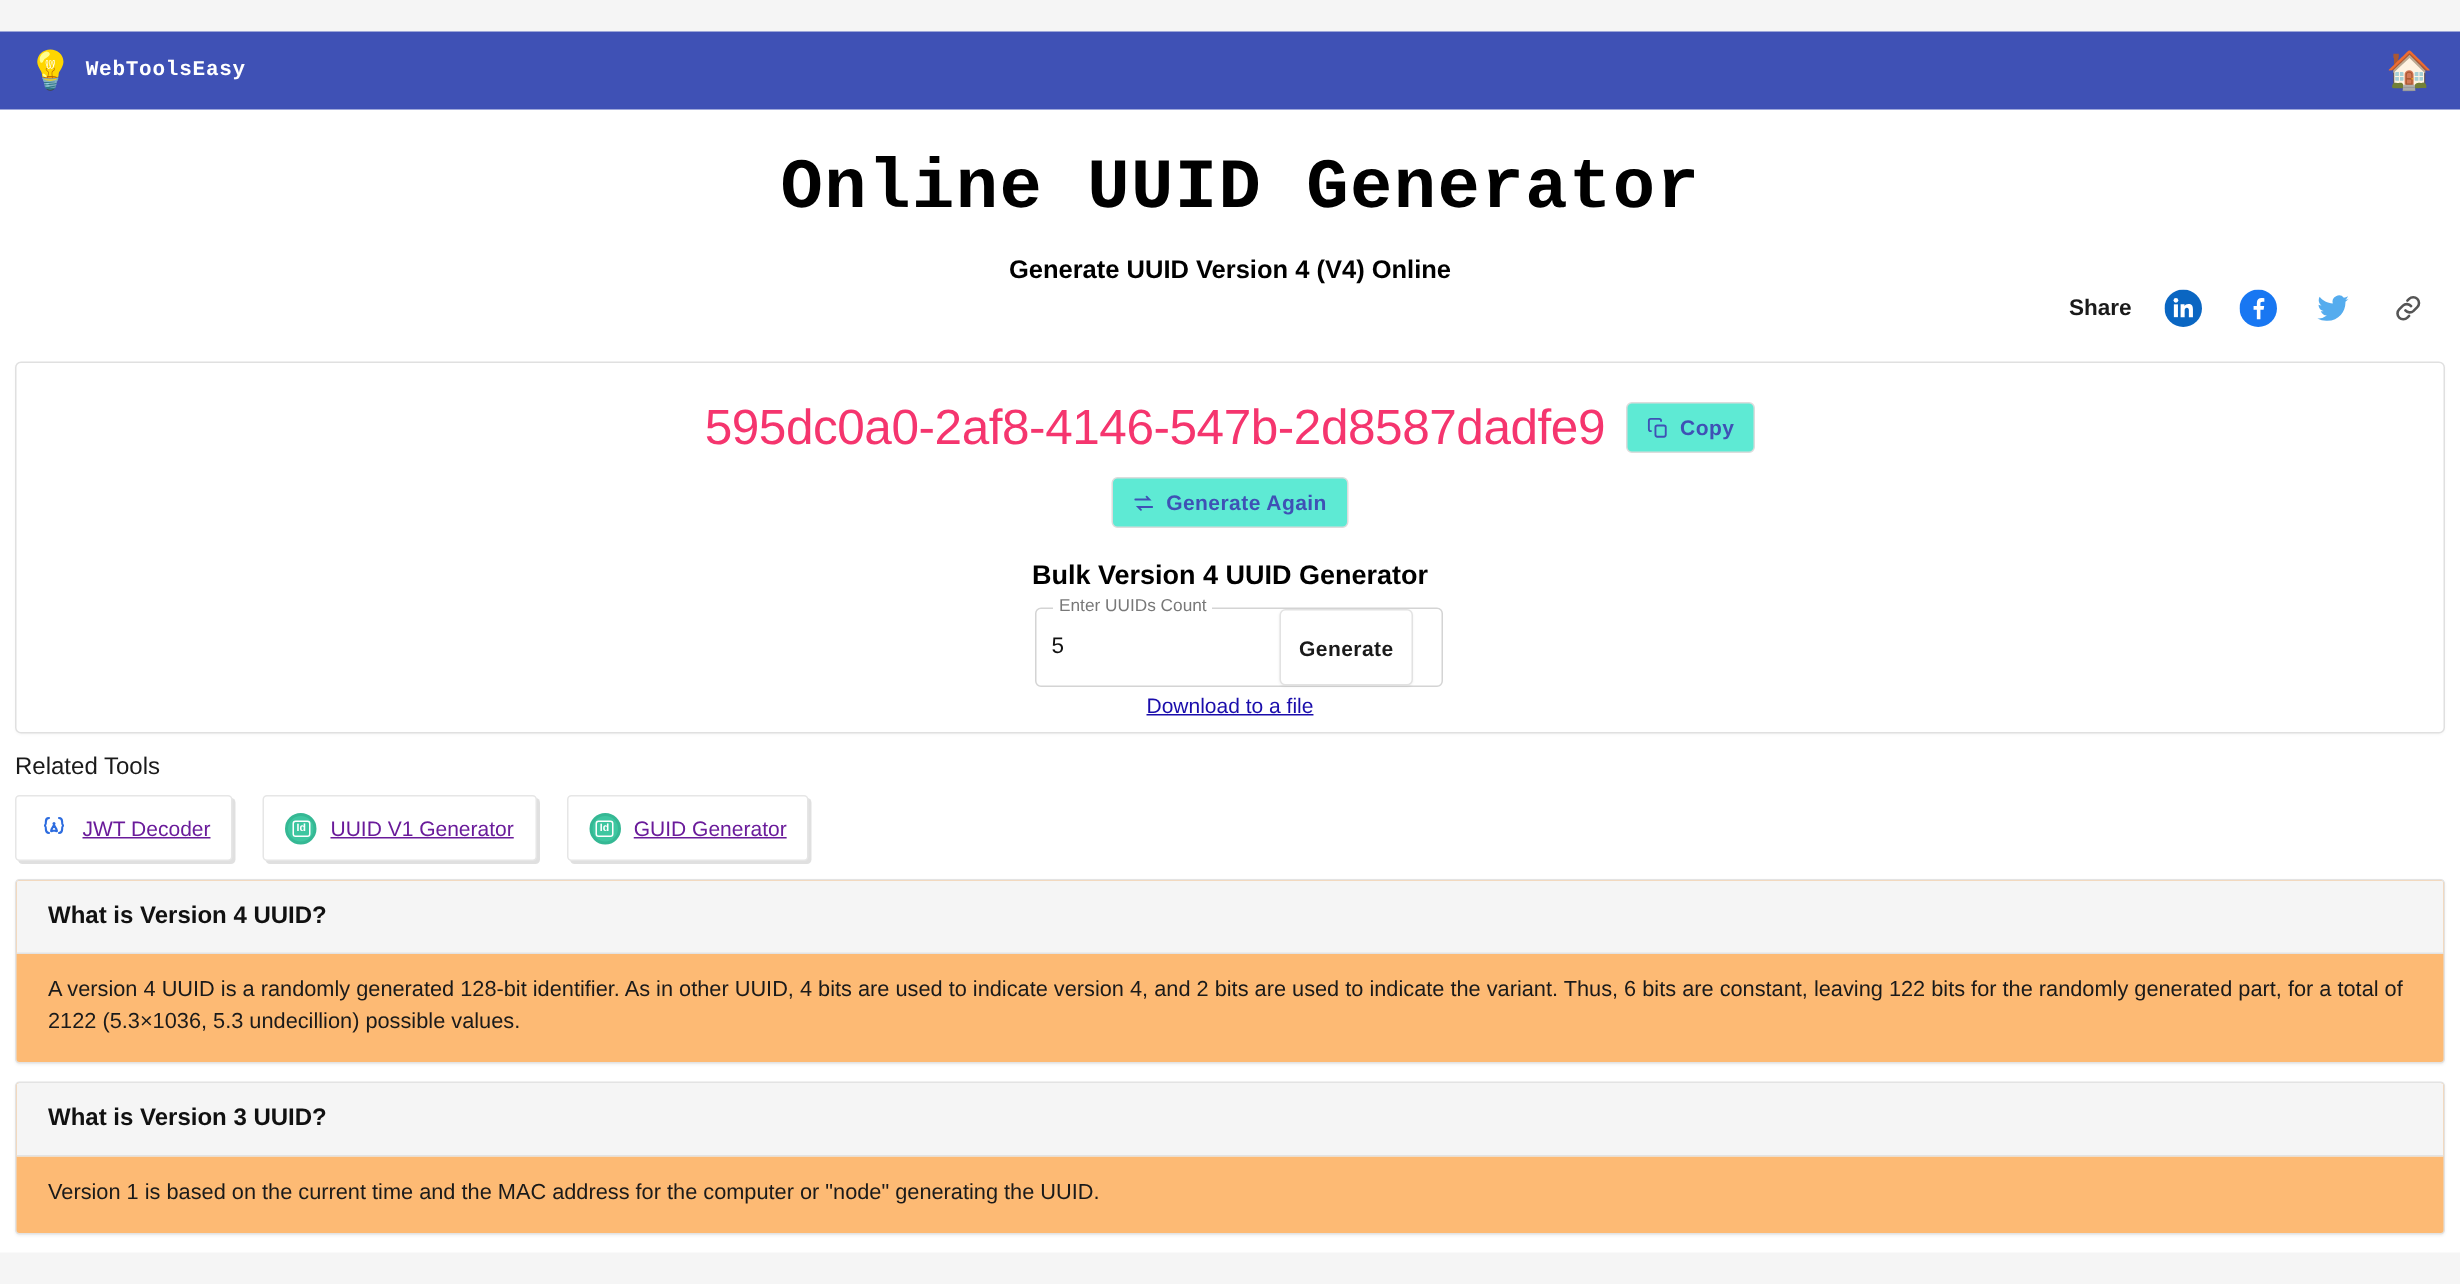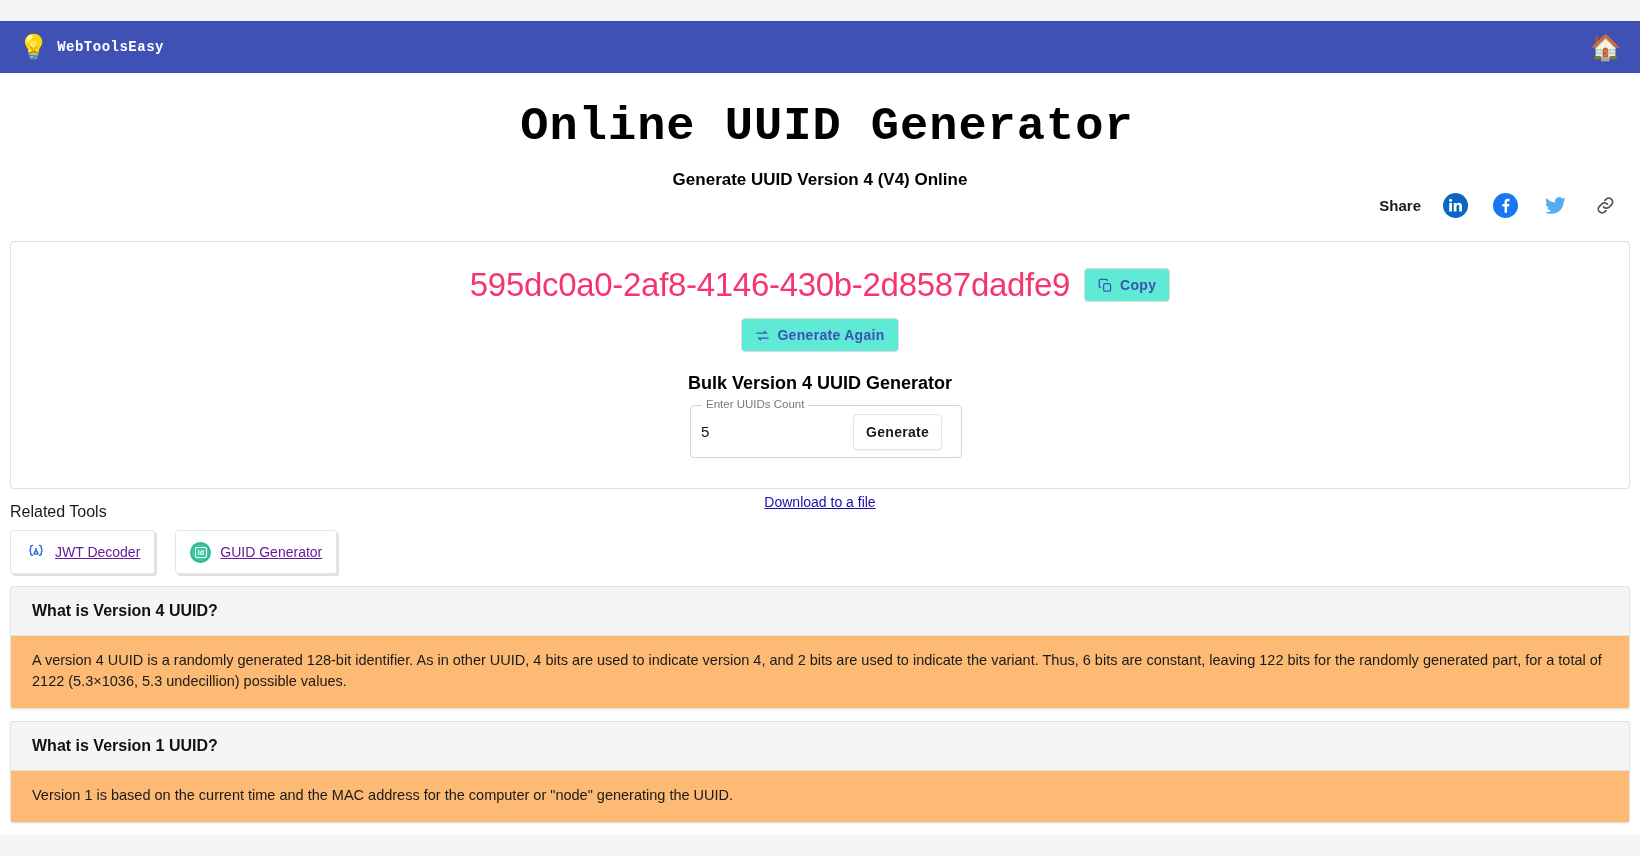--- a/index.html
+++ b/index.html
@@ -151,21 +151,20 @@
     justify-content: center;
     margin-top: 11px;
   }
   .bulk-fieldset {
     position: relative;
     width: 272px;
     height: 53px;
     border: 1px solid #d4d4d4;
     border-radius: 4px;
     display: flex;
-    align-items: center;
     padding: 0 6px 0 0;
     margin-left: 12px;
   }
   .bulk-legend {
     position: absolute;
     top: -8px;
     left: 11px;
     background: #ffffff;
     padding: 0 4px;
     font-size: 11.5px;
@@ -191,21 +190,21 @@
     color: #1a1a1a;
     padding: 9px 12px;
     cursor: pointer;
     font-family: "Liberation Sans", sans-serif;
     letter-spacing: 0.3px;
     box-shadow: 0 1px 2px rgba(0,0,0,0.05);
   }
   .download-wrap {
     display: flex;
     justify-content: center;
-    margin-top: 36px;
+    margin-top: 4px;
   }
   .download-link {
     color: #1a0dab;
     font-size: 14px;
     text-decoration: underline;
     cursor: pointer;
   }
   
   .related-title {
     font-size: 16px;
@@ -336,21 +335,21 @@
       <svg width="23" height="23" viewBox="0 0 24 24" fill="none" stroke="#555555" stroke-width="1.8" stroke-linecap="round">
         <path d="M10 13.5a4 4 0 0 0 5.7.3l2.6-2.6a4 4 0 0 0-5.7-5.7l-1.2 1.2"></path>
         <path d="M14 10.5a4 4 0 0 0-5.7-.3l-2.6 2.6a4 4 0 0 0 5.7 5.7l1.2-1.2"></path>
       </svg>
     </span>
   </div>
 
   <div class="main-card">
 
     <div class="uuid-row">
-      <span class="uuid-value">595dc0a0-2af8-4146-430b-2d8587dadfe9</span>
+      <span class="uuid-value">595dc0a0-2af8-4146-547b-2d8587dadfe9</span>
       <button class="btn-outline">
         <span>
           <svg width="15" height="15" viewBox="0 0 24 24" fill="none" stroke="#3f51b5" stroke-width="2">
             <rect x="9" y="9" width="11" height="12" rx="2"></rect>
             <path d="M5 15H4a2 2 0 0 1-2-2V4a2 2 0 0 1 2-2h9a2 2 0 0 1 2 2v1"></path>
           </svg>
         </span>
         <span>Copy</span>
       </button>
     </div>
@@ -392,33 +391,39 @@
           <path d="M16 4c2 0 2.5 1 2.5 3s0 3 1.5 3c-1.5 0-1.5 1-1.5 3s-.5 3-2.5 3"></path>
           <circle cx="12" cy="8.4" r="1.2" fill="#2d6cdf" stroke="none"></circle>
           <circle cx="10" cy="14.2" r="1.2" fill="#2d6cdf" stroke="none"></circle>
           <circle cx="14" cy="14.2" r="1.2" fill="#2d6cdf" stroke="none"></circle>
           <path d="M12 9.6l-2 3.4M12 9.6l2 3.4M10.6 14.2h2.8"></path>
         </svg>
       </span>
       <span class="tool-label">JWT Decoder</span>
     </div>
 
+    <div class="tool-card">
+      <span class="tool-icon-id">
+          <span>Id</span>
+        </span>
+      <span class="tool-label">UUID V1 Generator</span>
+    </div>
 
     <div class="tool-card">
       <span class="tool-icon-id">
           <span>Id</span>
         </span>
       <span class="tool-label">GUID Generator</span>
     </div>
   </div>
 
   <div class="faq-block">
     <div class="faq-header">What is Version 4 UUID?</div>
     <div class="faq-body">A version 4 UUID is a randomly generated 128-bit identifier. As in other UUID, 4 bits are used to indicate version 4, and 2 bits are used to indicate the variant. Thus, 6 bits are constant, leaving 122 bits for the randomly generated part, for a total of 2122 (5.3×1036, 5.3 undecillion) possible values.</div>
   </div>
 
   <div class="faq-block">
-    <div class="faq-header">What is Version 1 UUID?</div>
+    <div class="faq-header">What is Version 3 UUID?</div>
     <div class="faq-body">Version 1 is based on the current time and the MAC address for the computer or "node" generating the UUID.</div>
   </div>
 
   <div class="bottom-strip"></div>
 </div>
 
 </body></html>

